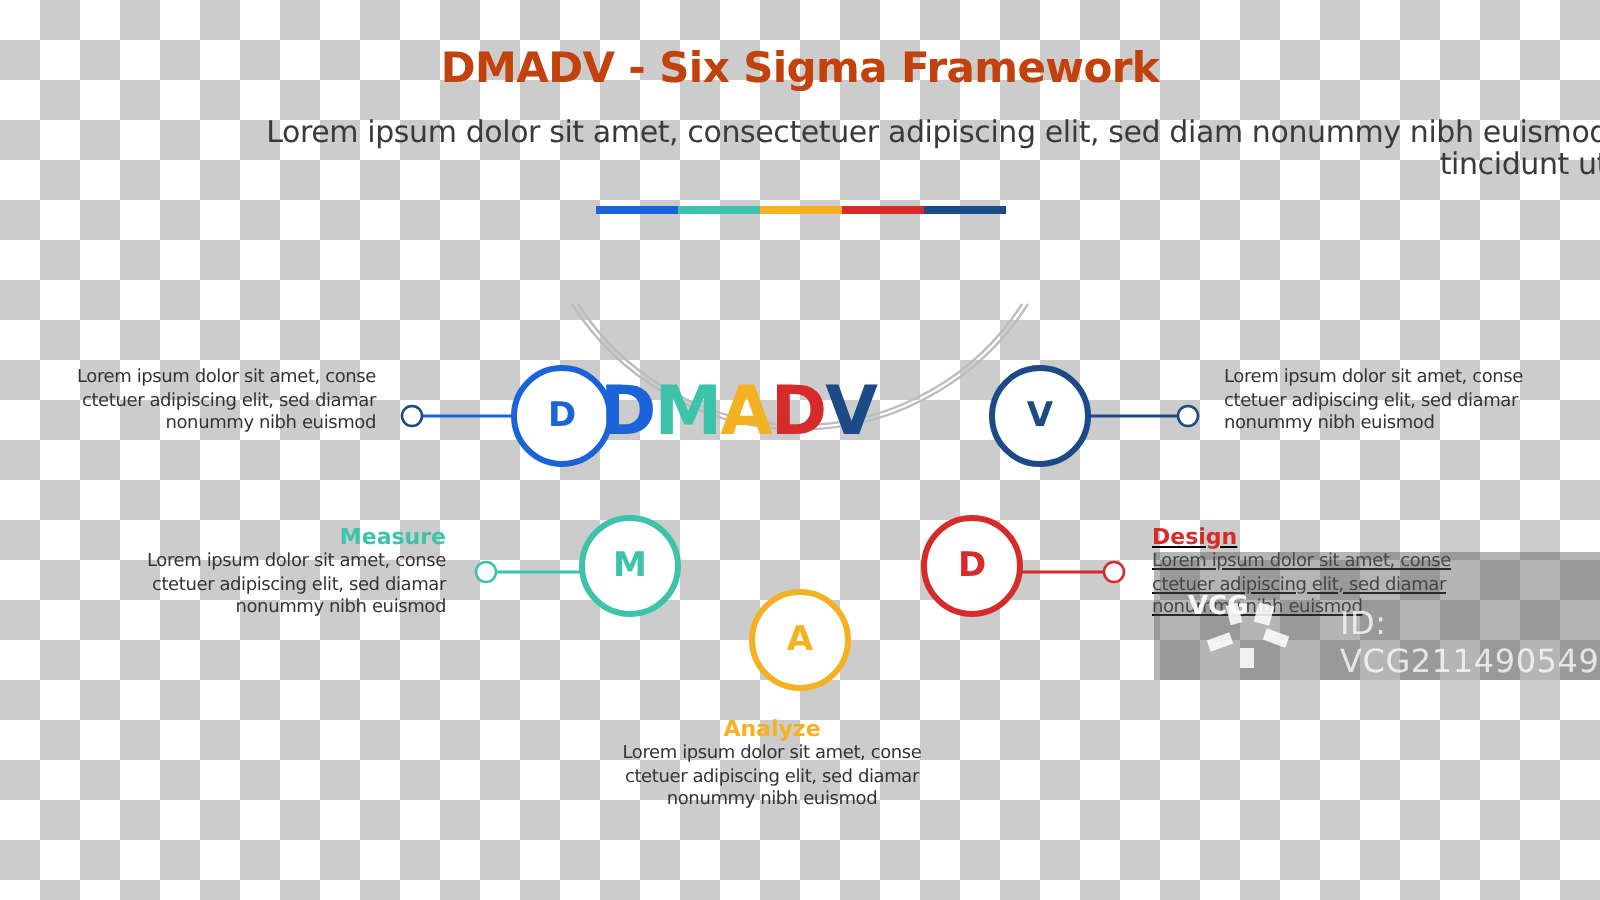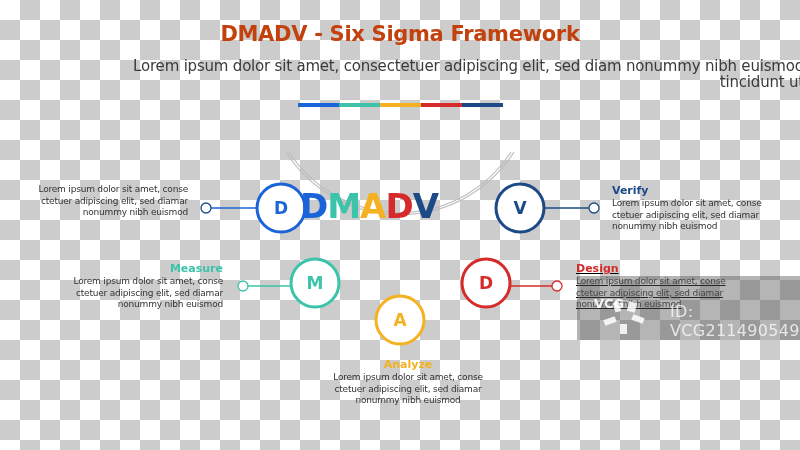--- a/index.html
+++ b/index.html
@@ -114,36 +114,35 @@
   <div class="step-desc">nonummy nibh euismod</div>
 </div>
 
 <div class="abs block-left" style="left:43px; top:262px;">
   <div class="step-title" style="color:#3cc3a9;">Measure</div>
   <div class="step-desc">Lorem ipsum dolor sit amet, conse</div>
   <div class="step-desc">ctetuer adipiscing elit, sed diamar</div>
   <div class="step-desc">nonummy nibh euismod</div>
 </div>
 
-<div class="abs block-center" style="left:318px; top:358px;">
+<div class="abs block-center" style="left:296px; top:358px;">
   <div class="step-title" style="color:#f4b223;">Analyze</div>
   <div class="step-desc">Lorem ipsum dolor sit amet, conse</div>
   <div class="step-desc">ctetuer adipiscing elit, sed diamar</div>
   <div class="step-desc">nonummy nibh euismod</div>
 </div>
 
 <div class="abs block-right" style="left:576px; top:262px;text-decoration:underline;">
   <div class="step-title" style="color:#d62b2b;">Design</div>
   <div class="step-desc">Lorem ipsum dolor sit amet, conse</div>
   <div class="step-desc">ctetuer adipiscing elit, sed diamar</div>
   <div class="step-desc">nonummy nibh euismod</div>
 </div>
 
 <div class="abs block-right" style="left:612px; top:184px;">
-  <div class="step-title" style="color:#1b4a86;">Verify</div>
   <div class="step-desc">Lorem ipsum dolor sit amet, conse</div>
   <div class="step-desc">ctetuer adipiscing elit, sed diamar</div>
   <div class="step-desc">nonummy nibh euismod</div>
 </div>
 
 <div class="abs watermark"></div>
 <div class="abs wm-logo">VCG</div>
 <svg class="abs" style="left:600px; top:300px;" width="50" height="36" viewBox="0 0 50 36">
   <g fill="rgba(255,255,255,0.85)">
     <rect x="20" y="24" width="7" height="10"></rect>

